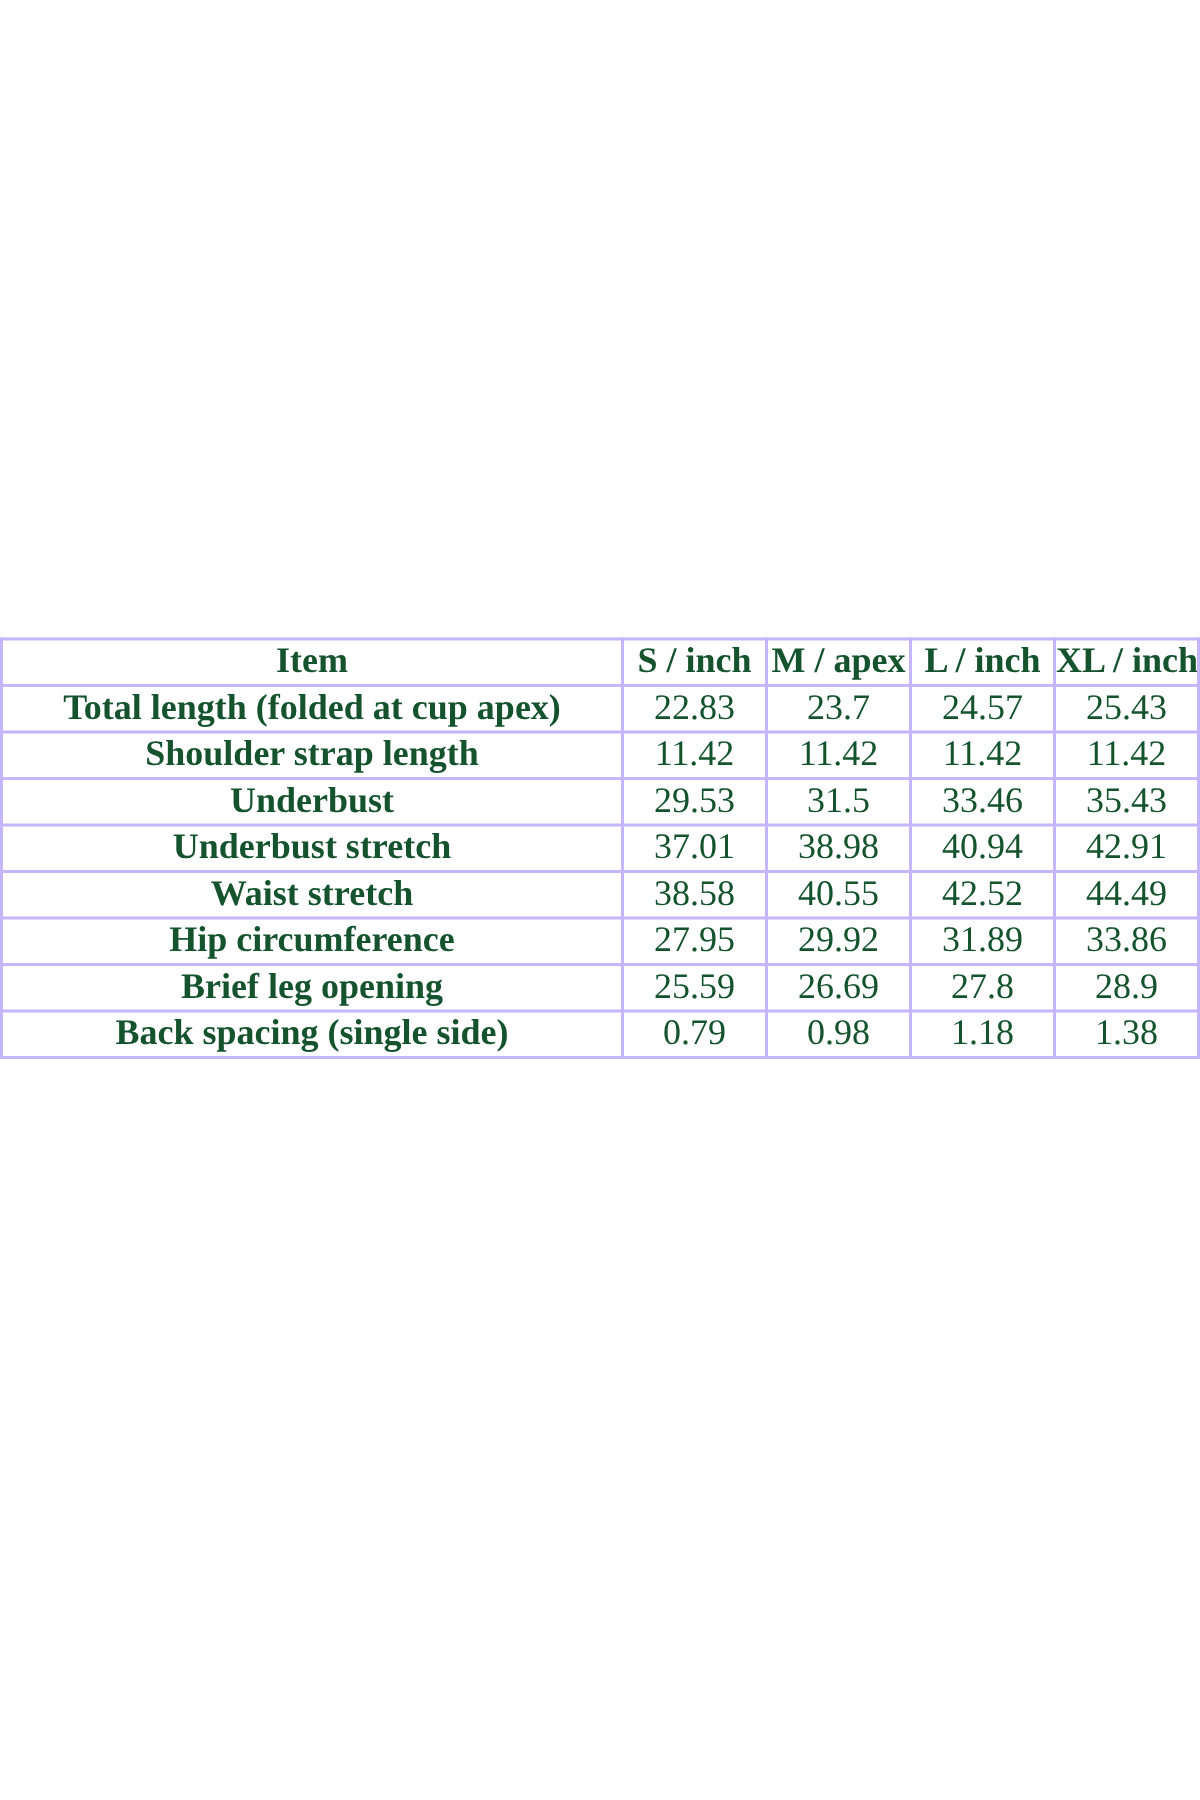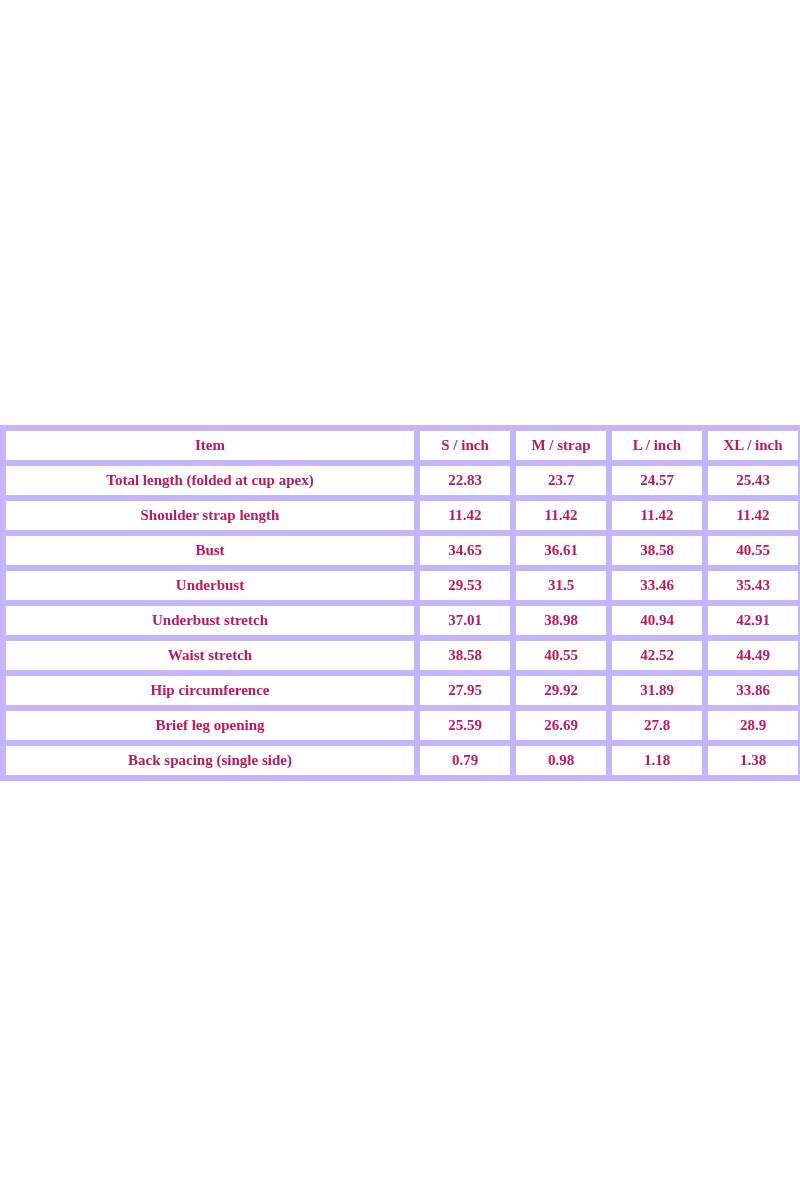--- a/index.html
+++ b/index.html
@@ -29,40 +29,40 @@
     width: 800px;
   }
   table.size-chart {
     border-collapse: collapse;
     width: 800px;
     table-layout: fixed;
     background: #ffffff;
   }
   table.size-chart td,
   table.size-chart th {
-    border: 6px solid #c4b5fd;
+    border: 2px solid #c4b5fd;
     padding: 0;
     height: 29px;
     line-height: 29px;
-    font-size: 15px;
+    font-size: 24px;
     text-align: center;
     vertical-align: middle;
-    color: #be185d;
+    color: #14532d;
     overflow: hidden;
     white-space: nowrap;
   }
   table.size-chart th {
     font-weight: bold;
   }
   table.size-chart td.item-cell {
     font-weight: bold;
     text-align: center;
   }
   table.size-chart td.value-cell {
-    font-weight: bold;
+    font-weight: normal;
     margin-top: 28px;
   }
   col.col-item { width: 414px; }
   col.col-size { width: 96px; }
   
   table.size-chart {
     border: 1px solid #000000;
   }
 </style>
 </head>
@@ -75,46 +75,39 @@
         <col class="col-item">
         <col class="col-size">
         <col class="col-size">
         <col class="col-size">
         <col class="col-size">
       </colgroup>
       <thead>
         <tr>
           <th>Item</th>
           <th>S / inch</th>
-          <th>M / strap</th>
+          <th>M / apex</th>
           <th>L / inch</th>
           <th>XL / inch</th>
         </tr>
       </thead>
       <tbody>
         <tr>
           <td class="item-cell">Total length (folded at cup apex)</td>
           <td class="value-cell">22.83</td>
           <td class="value-cell">23.7</td>
           <td class="value-cell">24.57</td>
           <td class="value-cell">25.43</td>
         </tr>
         <tr>
           <td class="item-cell">Shoulder strap length</td>
           <td class="value-cell">11.42</td>
           <td class="value-cell">11.42</td>
           <td class="value-cell">11.42</td>
           <td class="value-cell">11.42</td>
-        </tr>
-        <tr>
-          <td class="item-cell">Bust</td>
-          <td class="value-cell">34.65</td>
-          <td class="value-cell">36.61</td>
-          <td class="value-cell">38.58</td>
-          <td class="value-cell">40.55</td>
         </tr>
         <tr>
           <td class="item-cell">Underbust</td>
           <td class="value-cell">29.53</td>
           <td class="value-cell">31.5</td>
           <td class="value-cell">33.46</td>
           <td class="value-cell">35.43</td>
         </tr>
         <tr>
           <td class="item-cell">Underbust stretch</td>

